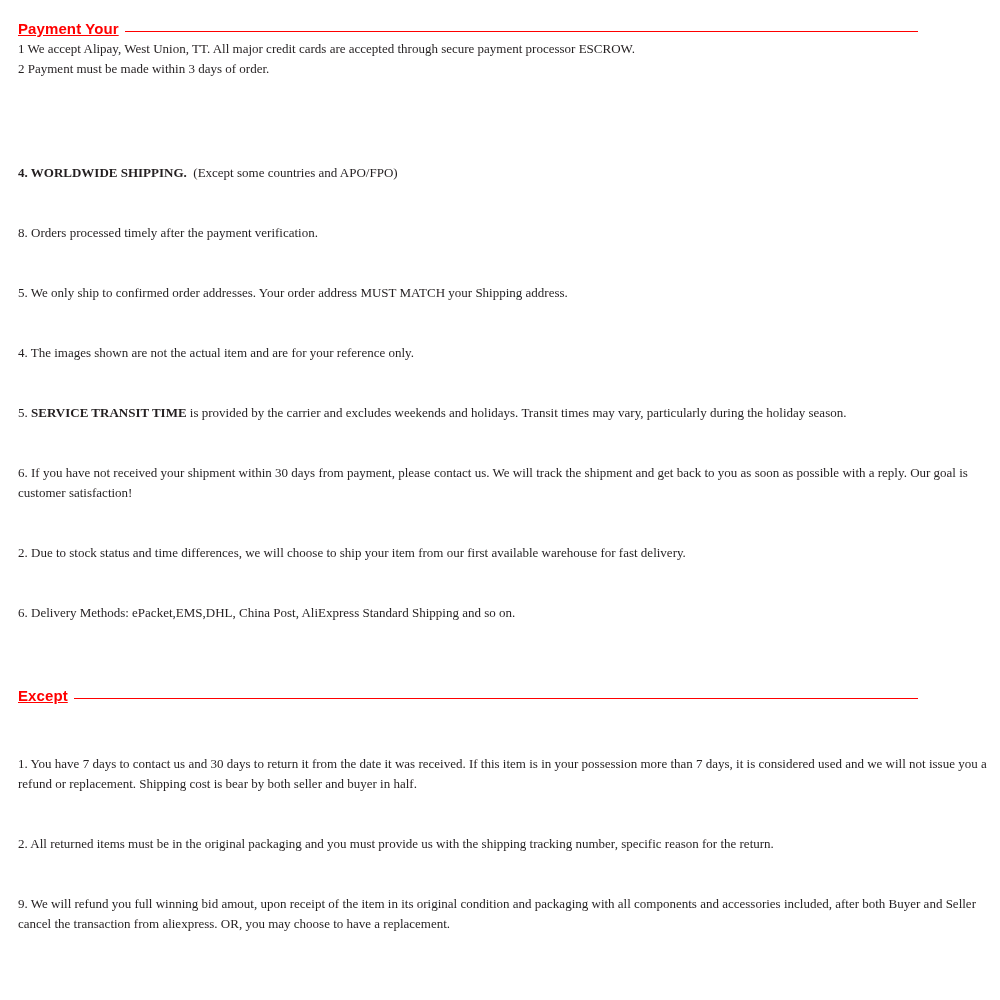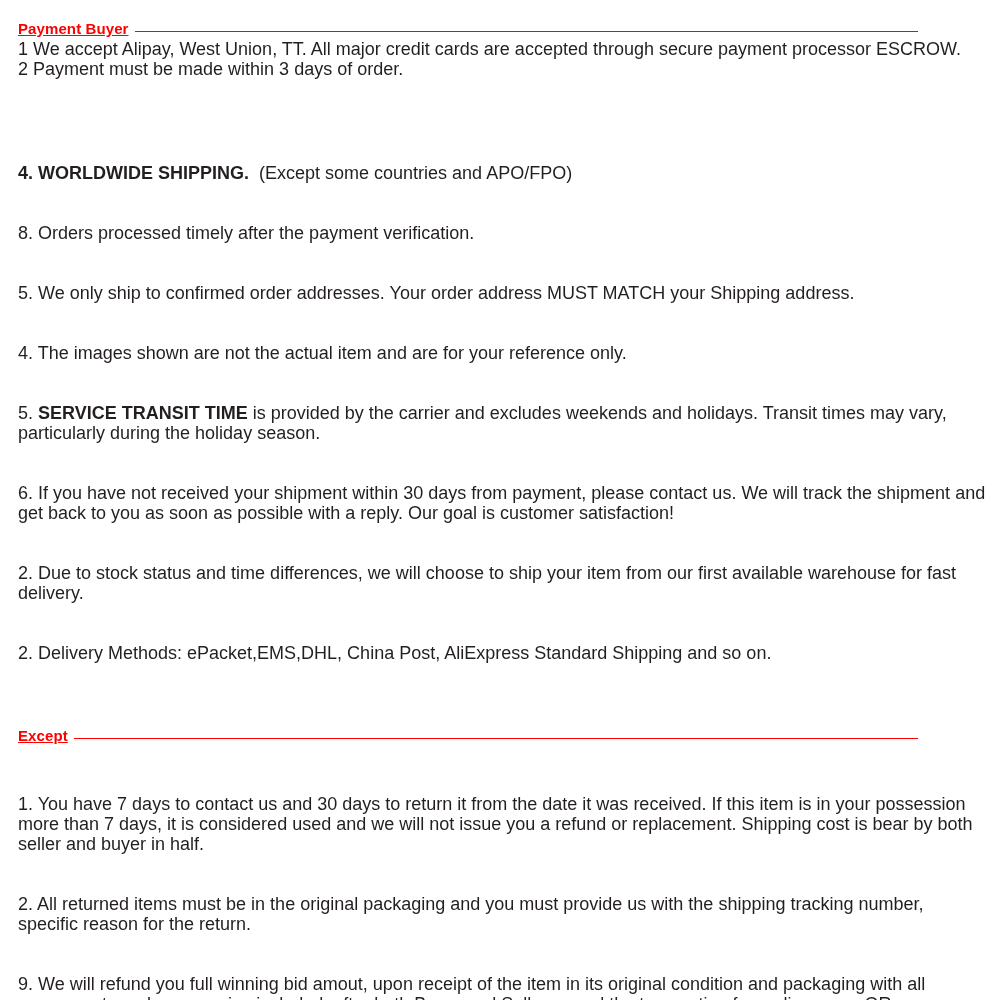--- a/index.html
+++ b/index.html
@@ -42,61 +42,62 @@
   .sec-rule {
     flex: 1 1 auto;
     height: 0;
     border-top: 1px solid #ff0000;
     margin-left: 6px;
     margin-right: 70px;
     position: relative;
     top: 3px;
   }
   .body-text {
-    font-size: 18px;
+    font-size: 13px;
     line-height: 20px;
     color: #231f20;
     white-space: pre-wrap;
+    font-family: Liberation Serif, serif;
   }
   .b {
     font-weight: bold;
   }
   .gap-sm { height: 8px; }
   .gap-md { height: 18px; }
   .gap-xl { height: 30px; }
   .line {
     display: block;
   }
 </style>
 </head>
 <body>
 
 <div class="page">
 
   <div class="section">
     <div class="sec-head">
-      <span class="sec-title">Payment Buyer</span>
+      <span class="sec-title">Payment Your</span>
       <span class="sec-rule"></span>
     </div>
     <div class="body-text"><span class="line">1 We accept Alipay, West Union, TT. All major credit cards are accepted through secure payment processor ESCROW.</span><span class="line">2 Payment must be made within 3 days of order.</span></div>
   </div>
 
   <div class="gap-xl"></div>
 
   <div class="section">
     <div class="gap-sm"></div>
     <div class="body-text">
       <span class="line"><span class="b">4. WORLDWIDE SHIPPING.</span>&nbsp; (Except some countries and APO/FPO)</span>
       <span class="line">8. Orders processed timely after the payment verification.</span>
       <span class="line">5. We only ship to confirmed order addresses. Your order address MUST MATCH your Shipping address.</span>
       <span class="line">4. The images shown are not the actual item and are for your reference only.</span>
       <span class="line">5. <span class="b">SERVICE TRANSIT TIME</span> is provided by the carrier and excludes weekends and holidays. Transit times may vary, particularly during the holiday season.</span>
       <span class="line">6. If you have not received your shipment within 30 days from payment, please contact us. We will track the shipment and get back to you as soon as possible with a reply. Our goal is customer satisfaction!</span>
       <span class="line">2. Due to stock status and time differences, we will choose to ship your item from our first available warehouse for fast delivery.</span>
-      <span class="line">2. Delivery Methods: ePacket,EMS,DHL, China Post, AliExpress Standard Shipping and so on.</span>
+      <span class="line">6. Delivery Methods: ePacket,EMS,DHL, China Post, AliExpress Standard Shipping and so on.</span>
     </div>
   </div>
 
   <div class="gap-md"></div>
 
   <div class="section">
     <div class="sec-head">
       <span class="sec-title">Except</span>
       <span class="sec-rule"></span>
     </div>

